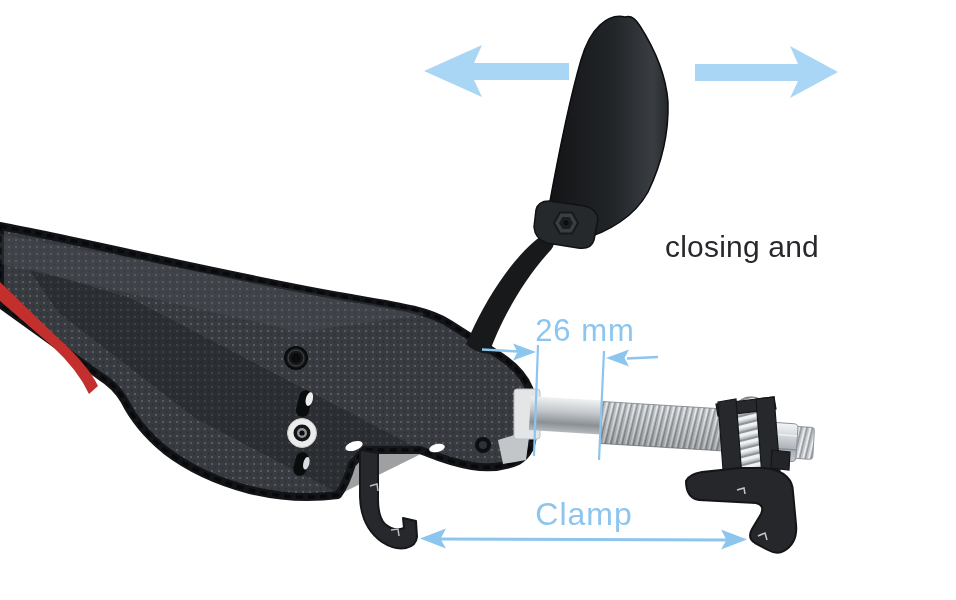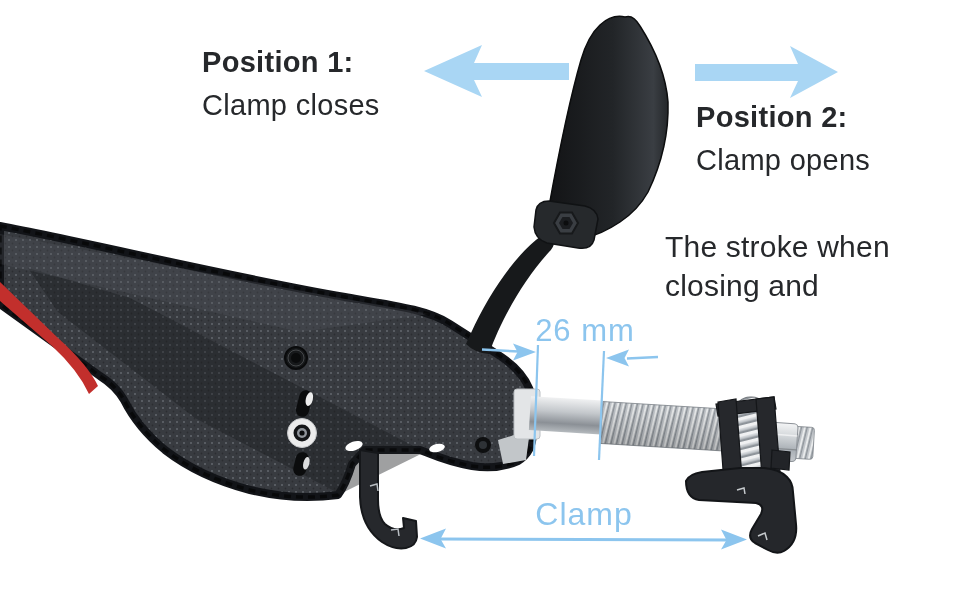--- a/index.html
+++ b/index.html
@@ -160,28 +160,19 @@
   </g>
 
   <g>
     <line x1="437" y1="539" x2="730" y2="540" stroke-width="3" stroke="#8cc5ee"></line>
     <polygon points="420,538.5 446,528.5 440.5,539 446,548.5" fill="#8cc5ee"></polygon>
     <polygon points="747,539.5 721,529.5 726.5,540 721,549.5" fill="#8cc5ee"></polygon>
     <text class="dim-text" x="584" y="525" font-size="32" text-anchor="middle" letter-spacing="1" fill="#8cc5ee">Clamp</text>
   </g>
 </svg>
 
-<div class="label" id="pos1">
-  <div class="title">Position 1:</div>
-  <div class="subtitle">Clamp closes</div>
-</div>
 
-<div class="label" id="pos2">
-  <div class="title">Position 2:</div>
-  <div class="subtitle">Clamp opens</div>
-</div>
 
 <div class="label" id="note">
-  <div>The stroke when</div>
   <div>closing and</div>
 </div>
 
 </div>
 
 </body></html>

